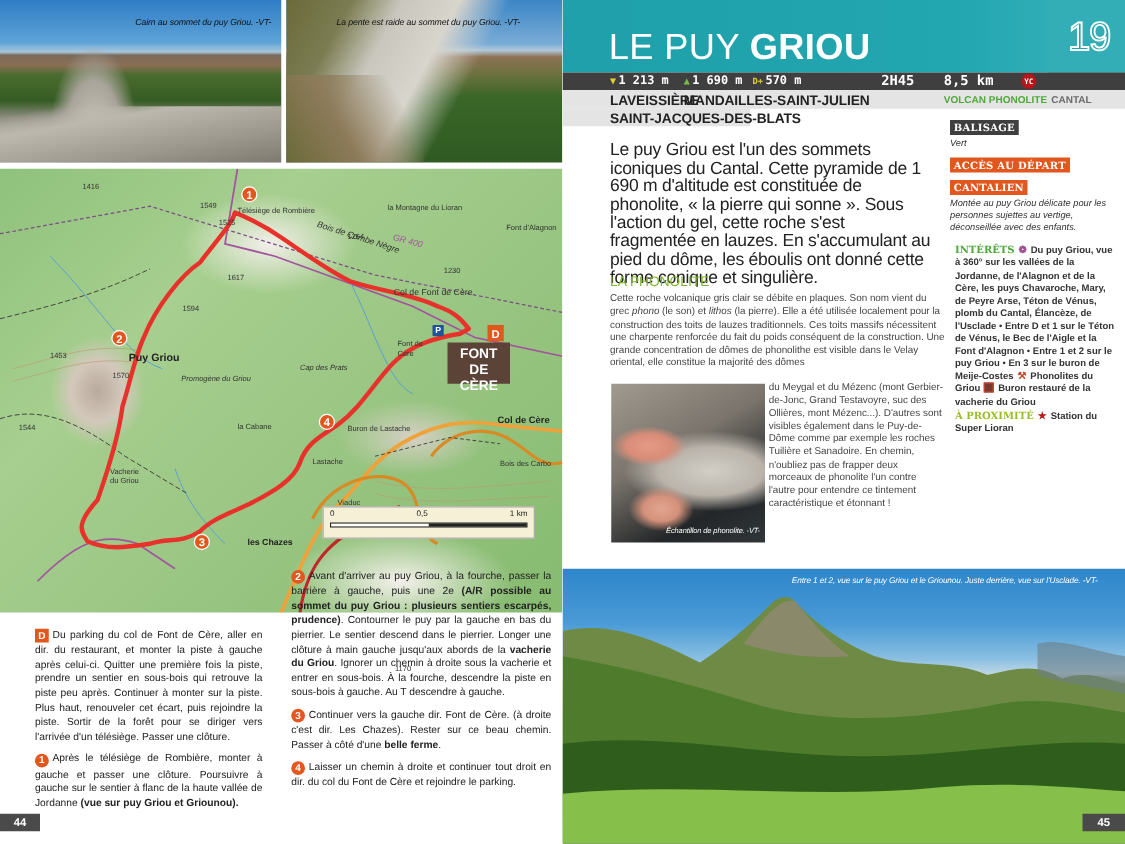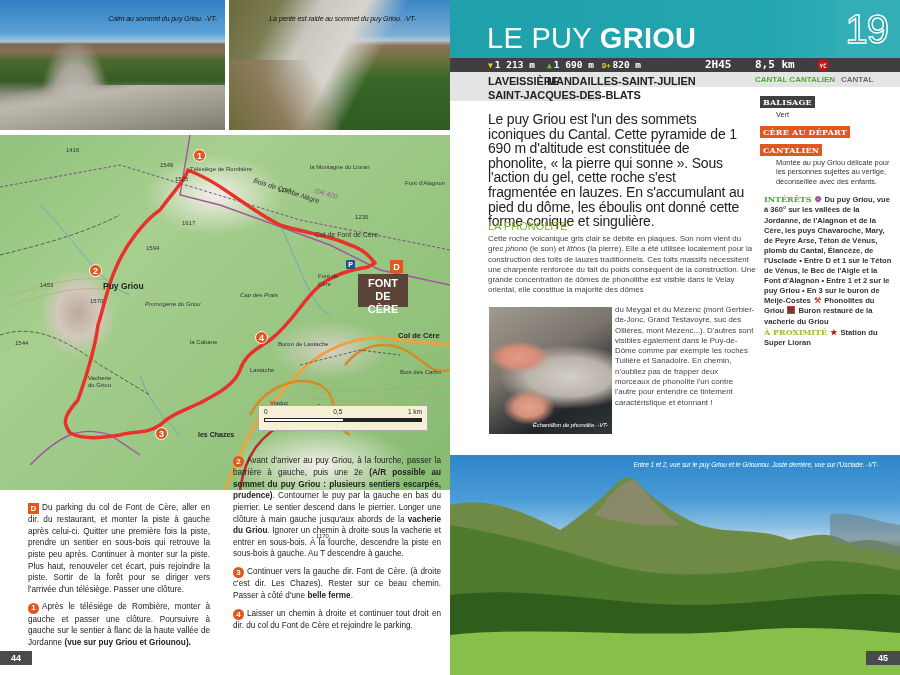--- a/index.html
+++ b/index.html
@@ -66,21 +66,21 @@
     display:flex;align-items:center;justify-content:center}
   .left .page-number{left:0;width:32px}
   .right .page-number{right:0;width:34px}
 
   
   .title-band{position:absolute;left:0;top:0;width:450px;height:58px;background:linear-gradient(90deg,#1fa0aa 0%,#22a6b0 70%,#3bb3bc 100%)}
   .title-band .num-block{position:absolute;right:0;top:0;width:62px;height:58px;background:#33adb6}
   .route-title{position:absolute;left:37px;top:22px;font-size:29px;color:#fff;letter-spacing:.3px;white-space:nowrap;line-height:32px}
   .route-title .light{font-weight:normal}
   .route-title .bold{font-weight:bold}
-  .route-number{position:absolute;right:12px;top:7px;font-size:40px;font-weight:normal;color:#21a5af;
+  .route-number{position:absolute;right:12px;top:7px;font-size:32px;font-weight:normal;color:#21a5af;
     -webkit-text-stroke:1.5px #fff;letter-spacing:-1px;line-height:44px}
   .stats-bar{position:absolute;left:0;top:58px;width:450px;height:14px;background:#3f3f3f;color:#fff;font-size:10px;font-weight:bold;
     font-family:"DejaVu Sans Mono",monospace}
   .stats-bar .stat{position:absolute;top:1px;white-space:nowrap;font-size:9.5px}
   .tri{display:inline-block;font-size:8px;margin-right:2px}
   .tri.down{color:#e4d12f}
   .tri.up{color:#74c043}
   .dplus{color:#e4d12f;font-size:7px;margin-right:2px}
   .diff-icon{position:absolute;left:367px;top:1px;width:12px;height:12px;border-radius:50%;background:#b8161b;color:#fff;
     font-size:6px;display:flex;align-items:center;justify-content:center;font-weight:bold}
@@ -102,21 +102,21 @@
       radial-gradient(ellipse 26px 18px at 40px 100px,#e2a590 0%,#d4917b 55%,rgba(0,0,0,0) 100%),
       radial-gradient(ellipse 70px 32px at 80px 70px,#d2cec6 0%,#b9b3aa 60%,rgba(0,0,0,0) 100%),
       linear-gradient(150deg,#a09a90 0%,#7a746c 40%,#232628 75%,#30363a 100%)}
   .phono-photo .photo-caption{left:auto;right:4px;top:auto;bottom:6px;color:#fff;font-size:6px}
 
   .sidebar{position:absolute;left:310px;top:96px;width:134px;font-size:7.4px;line-height:9.6px;color:#333}
   .tag{display:inline-block;color:#fff;font-family:"DejaVu Serif",serif;font-weight:bold;font-size:8px;padding:1px 3px;letter-spacing:.2px;line-height:10px}
   .tag.dark{background:#3f3f3f}
   .tag.orange{background:#e2571e}
   .side-block{margin-bottom:6px}
-  .side-block .txt{margin-top:2px;margin-left:16px}
+  .side-block .txt{font-style:italic;margin-top:2px;margin-left:0}
   .interets{margin-left:4px;font-size:7.6px;line-height:10.1px;font-weight:bold;color:#333;margin-top:8px}
   .interets .head{font-family:"DejaVu Serif",serif;color:#4da839;font-size:8px}
   .interets .head.prox{color:#9bbd2a}
   .ic{display:inline-block;font-size:8px;margin:0 1px}
   .ic.flower{color:#a0528e}
   .ic.tools{color:#c0442c}
   .ic.buron{display:inline-block;width:8px;height:8px;border:1px solid #c0442c;background:#7a3a30;vertical-align:-1px}
   .ic.star{color:#b8161b}
 
   .hero{position:absolute;left:0;top:455px;width:450px;height:220px;overflow:hidden;
@@ -252,52 +252,52 @@
     <div class="num-block"></div>
     <div class="route-title">
       <span class="light">LE PUY </span><span class="bold">GRIOU</span>
     </div>
     <div class="route-number">19</div>
   </div>
 
   <div class="stats-bar">
     <span class="stat" style="left:38px;"><span class="tri down">▼</span><span>1 213 m</span></span>
     <span class="stat" style="left:97px;"><span class="tri up">▲</span><span>1 690 m</span></span>
-    <span class="stat" style="left:152px;"><span class="dplus">D+</span><span>820 m</span></span>
+    <span class="stat" style="left:152px;"><span class="dplus">D+</span><span>570 m</span></span>
     <span class="stat" style="left:255px;font-size:11px;top:0;">2H45</span>
     <span class="stat" style="left:305px;font-size:11px;top:0;">8,5 km</span>
     <span class="diff-icon">YC</span>
   </div>
 
   <div class="towns-bar"></div>
   <div class="towns-bar2"></div>
   <span class="town" style="left:38px;top:75px;">LAVEISSIÈRE</span>
   <span class="town" style="left:97px;top:75px;">MANDAILLES-SAINT-JULIEN</span>
   <span class="town" style="left:38px;top:89px;">SAINT-JACQUES-DES-BLATS</span>
-  <span class="region green">CANTAL CANTALIEN</span>
+  <span class="region green">VOLCAN PHONOLITE</span>
   <span class="region gray">CANTAL</span>
 
   <div class="intro">Le puy Griou est l'un des sommets iconiques du Cantal. Cette pyramide de 1 690 m d'altitude est constituée de phonolite, « la pierre qui sonne ». Sous l'action du gel, cette roche s'est fragmentée en lauzes. En s'accumulant au pied du dôme, les éboulis ont donné cette forme conique et singulière.</div>
 
   <div class="phono-title">LA PHONOLITE</div>
   <div class="phono-text">
     <span>Cette roche volcanique gris clair se débite en plaques. Son nom vient du grec </span><i>phono</i><span> (le son) et </span><i>lithos</i><span> (la pierre). Elle a été utilisée localement pour la construction des toits de lauzes traditionnels. Ces toits massifs nécessitent une charpente renforcée du fait du poids conséquent de la construction. Une grande concentration de dômes de phonolithe est visible dans le Velay oriental, elle constitue la majorité des dômes</span>
   </div>
   <div class="phono-photo">
     <div class="photo-caption">Échantillon de phonolite. -VT-</div>
   </div>
   <div class="phono-text2">du Meygal et du Mézenc (mont Gerbier-de-Jonc, Grand Testavoyre, suc des Ollières, mont Mézenc...). D'autres sont visibles également dans le Puy-de-Dôme comme par exemple les roches Tuilière et Sanadoire. En chemin, n'oubliez pas de frapper deux morceaux de phonolite l'un contre l'autre pour entendre ce tintement caractéristique et étonnant !</div>
 
   <div class="sidebar">
     <div class="side-block">
       <span class="tag dark">BALISAGE</span>
       <div class="txt">Vert</div>
     </div>
     <div class="side-block">
-      <span class="tag orange">CÈRE AU DÉPART</span>
+      <span class="tag orange">ACCÈS AU DÉPART</span>
     </div>
     <div class="side-block">
       <span class="tag orange">CANTALIEN</span>
       <div class="txt">Montée au puy Griou délicate pour les personnes sujettes au vertige, déconseillée avec des enfants.</div>
     </div>
     <div class="interets">
       <span class="head">INTÉRÊTS</span>
       <span class="ic flower">❁</span>
       <span>Du puy Griou, vue à 360° sur les vallées de la Jordanne, de l'Alagnon et de la Cère, les puys Chavaroche, Mary, de Peyre Arse, Téton de Vénus, plomb du Cantal, Élancèze, de l'Usclade • Entre D et 1 sur le Téton de Vénus, le Bec de l'Aigle et la Font d'Alagnon • Entre 1 et 2 sur le puy Griou • En 3 sur le buron de Meije-Costes</span>
       <span class="ic tools">⚒</span>

